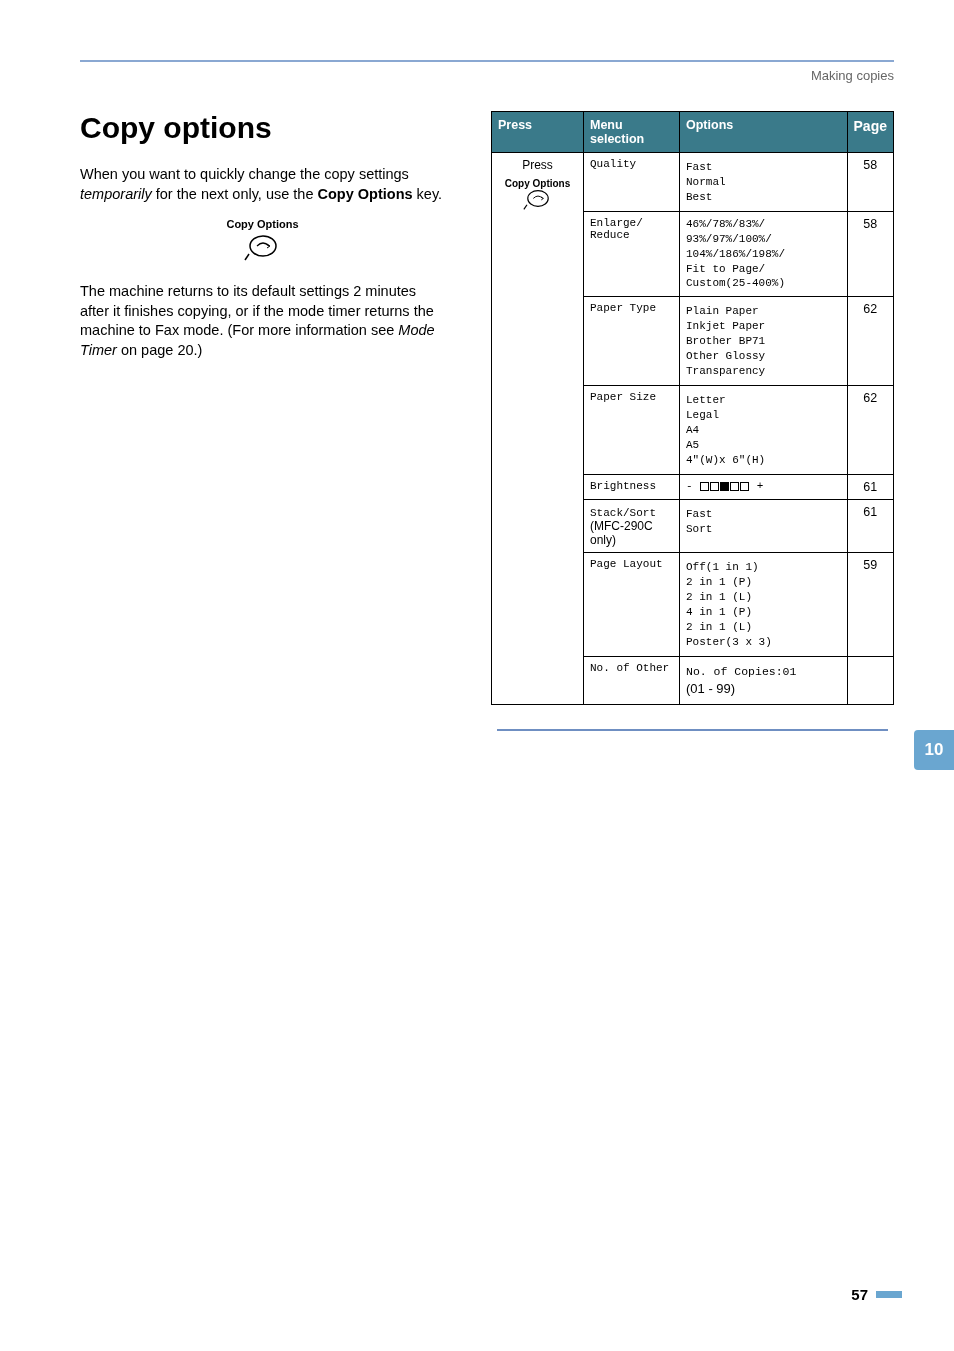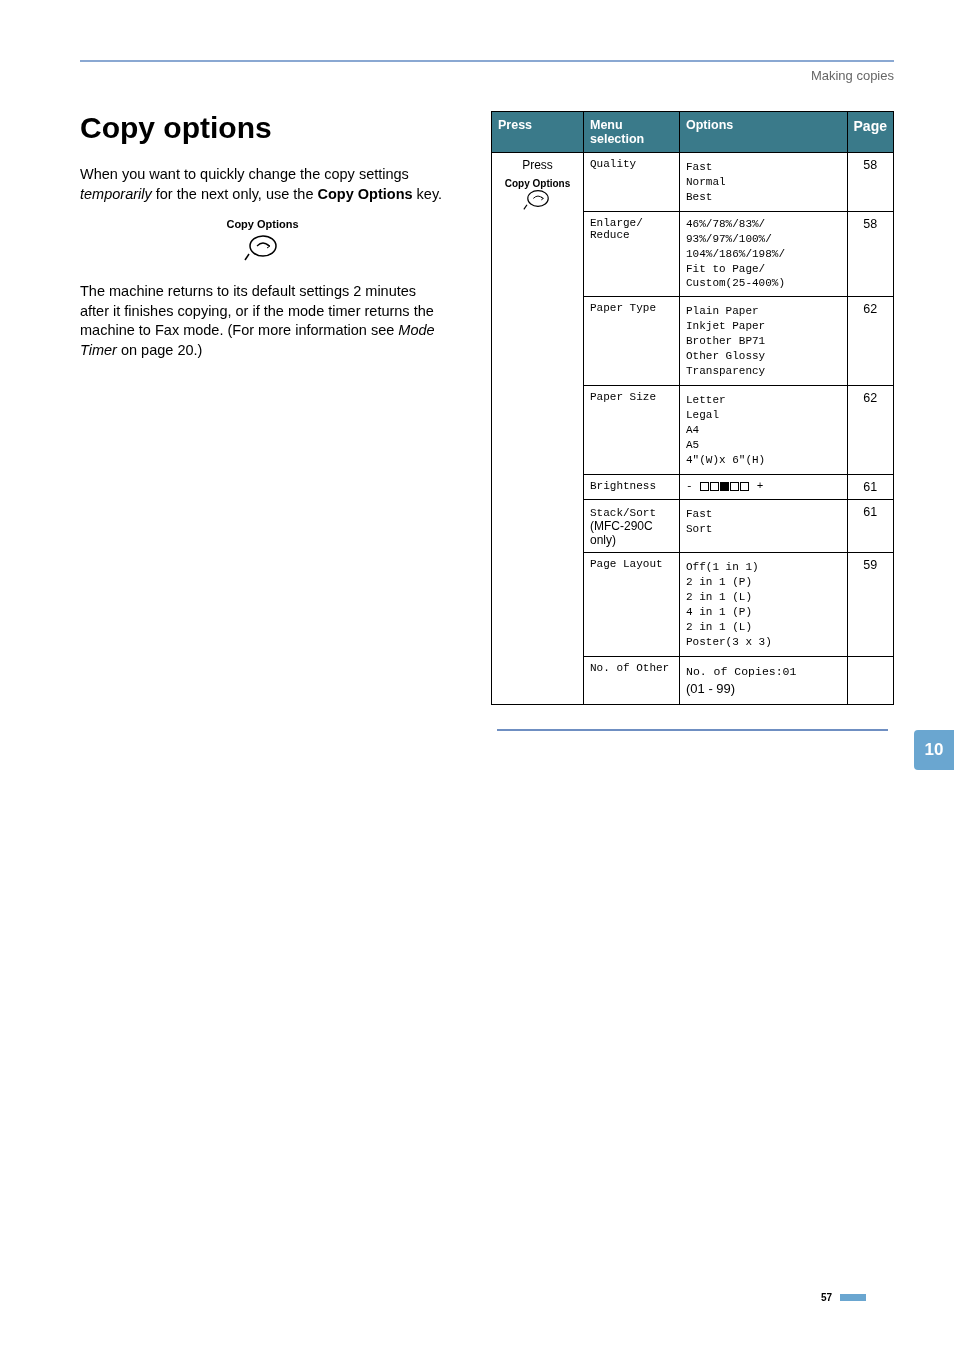--- a/index.html
+++ b/index.html
@@ -120,25 +120,25 @@
     font-size: 17px;
     display: flex;
     align-items: center;
     justify-content: center;
     border-radius: 4px 0 0 4px;
     margin-left: 28px;
   }
   .footer {
     position: absolute;
     bottom: 48px;
-    right: 88px;
+    right: 52px;
     display: flex;
     align-items: center;
     gap: 8px;
-    font-size: 10px;
+    font-size: 15px;
     font-weight: bold;
   }
   .footer-bar {
     width: 26px;
     height: 7px;
     background: #6aa6d0;
   }
   .brightness-squares {
     display: inline-flex;
     align-items: center;

